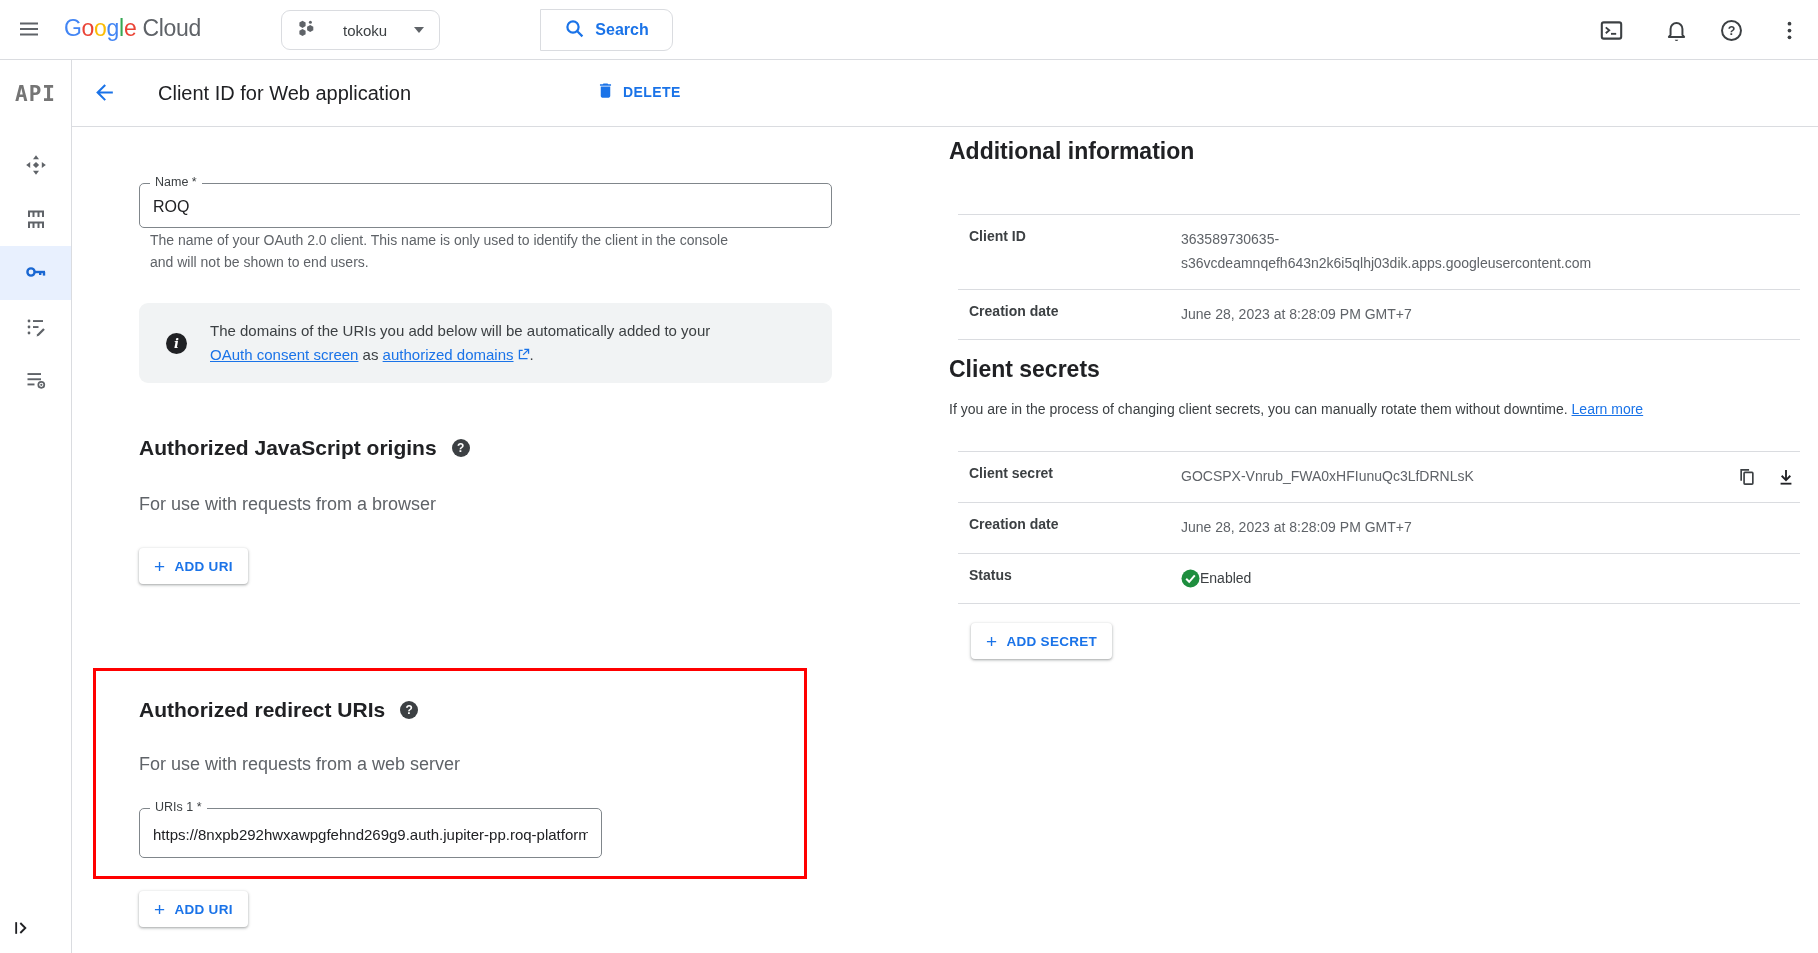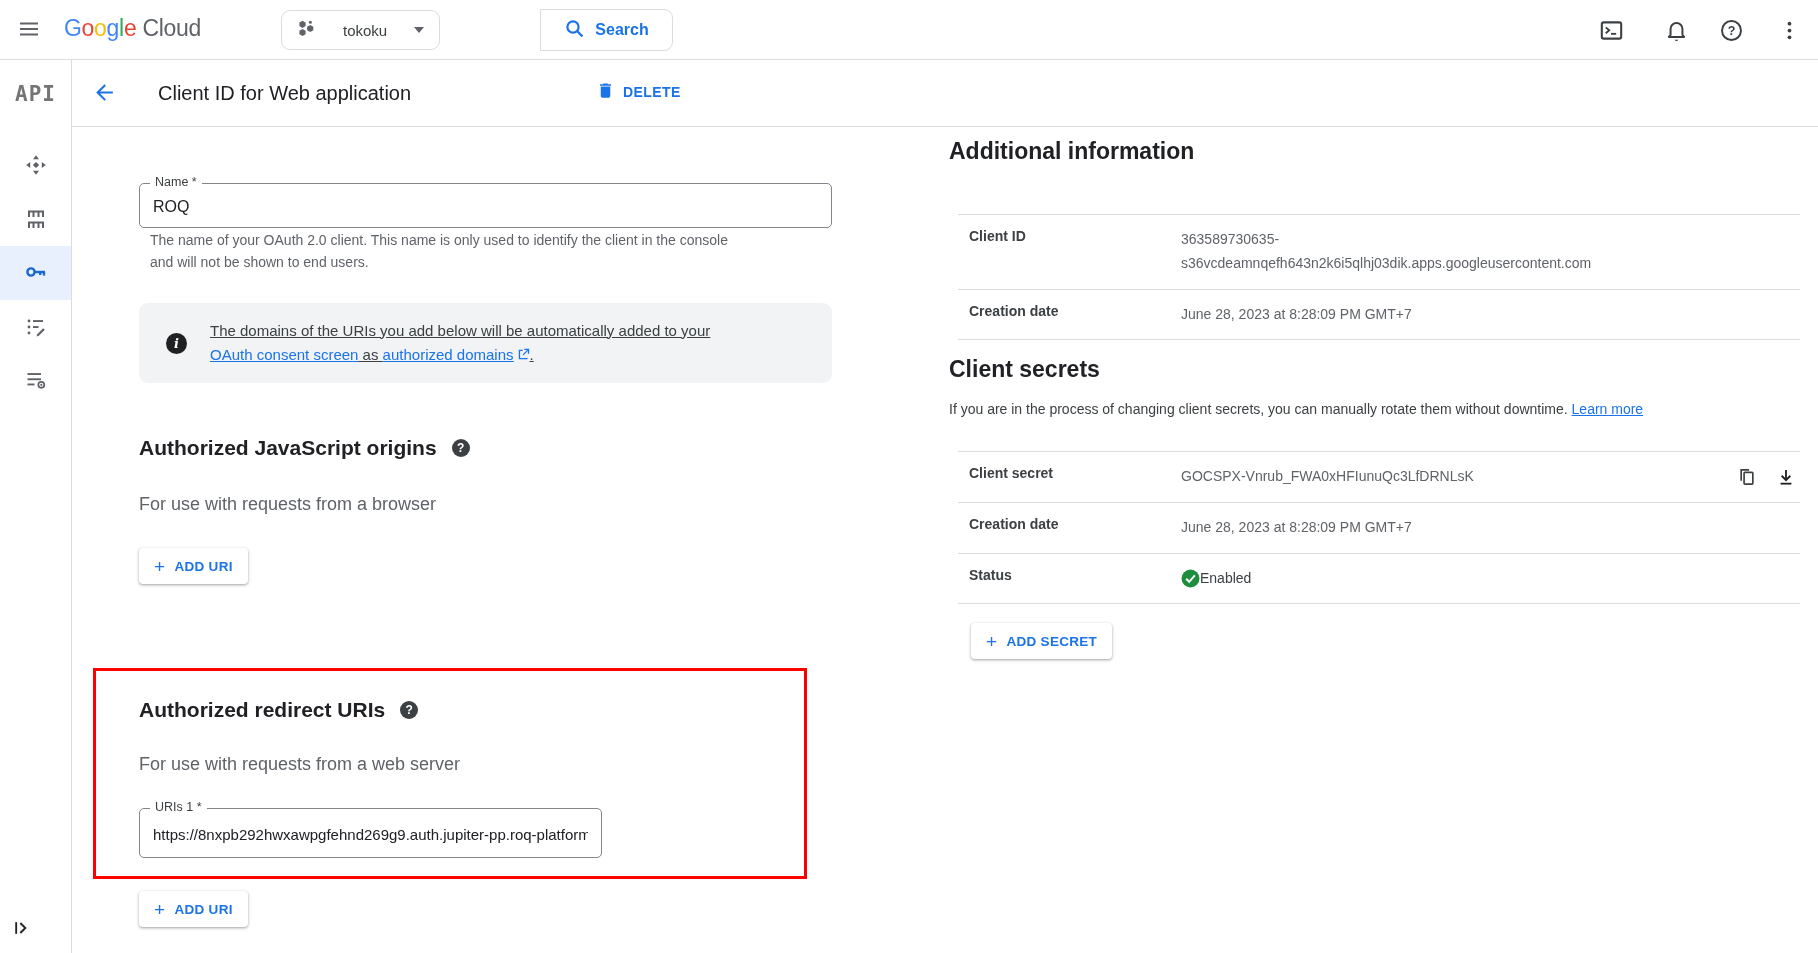--- a/index.html
+++ b/index.html
@@ -65,21 +65,21 @@
   .uris-field input { font-size:15px; }
 
   .name-help { position:absolute; left:78px; top:102px; width:600px; font-size:14px;
     color:#5f6368; line-height:1.55; }
 
   .info-box { position:absolute; left:67px; top:175px; width:693px; height:80px;
     background:#f1f3f4; border-radius:9px; display:flex; align-items:center; }
   .info-i { width:21px; height:21px; border-radius:50%; background:#202124; color:#fff;
     font-size:13px; font-weight:bold; display:flex; align-items:center; justify-content:center;
     margin-left:27px; flex:none; font-family:"DejaVu Serif", serif; font-style:italic; }
-  .info-text { margin-left:23px; width:505px; font-size:15px; color:#3c4043; line-height:1.6;text-decoration:underline; }
+  .info-text { margin-left:23px; width:505px; font-size:15px; color:#3c4043; line-height:1.6; }
   .blink { color:#1a73e8; text-decoration:underline; cursor:pointer; }
 
   .h-section { position:absolute; font-size:21px; font-weight:bold; color:#202124;
     display:flex; align-items:center; gap:15px;justify-content:space-between; }
   .help-circle { width:18px; height:18px; border-radius:50%; background:#3c4043; color:#fff;
     font-size:12px; font-weight:bold; display:inline-flex; align-items:center;
     justify-content:center; cursor:pointer; border:none; font-family:inherit; }
   .sub-caption { position:absolute; font-size:18px; color:#5f6368; }
 
   .raised-btn { position:absolute; display:inline-flex; align-items:center; gap:9px;

